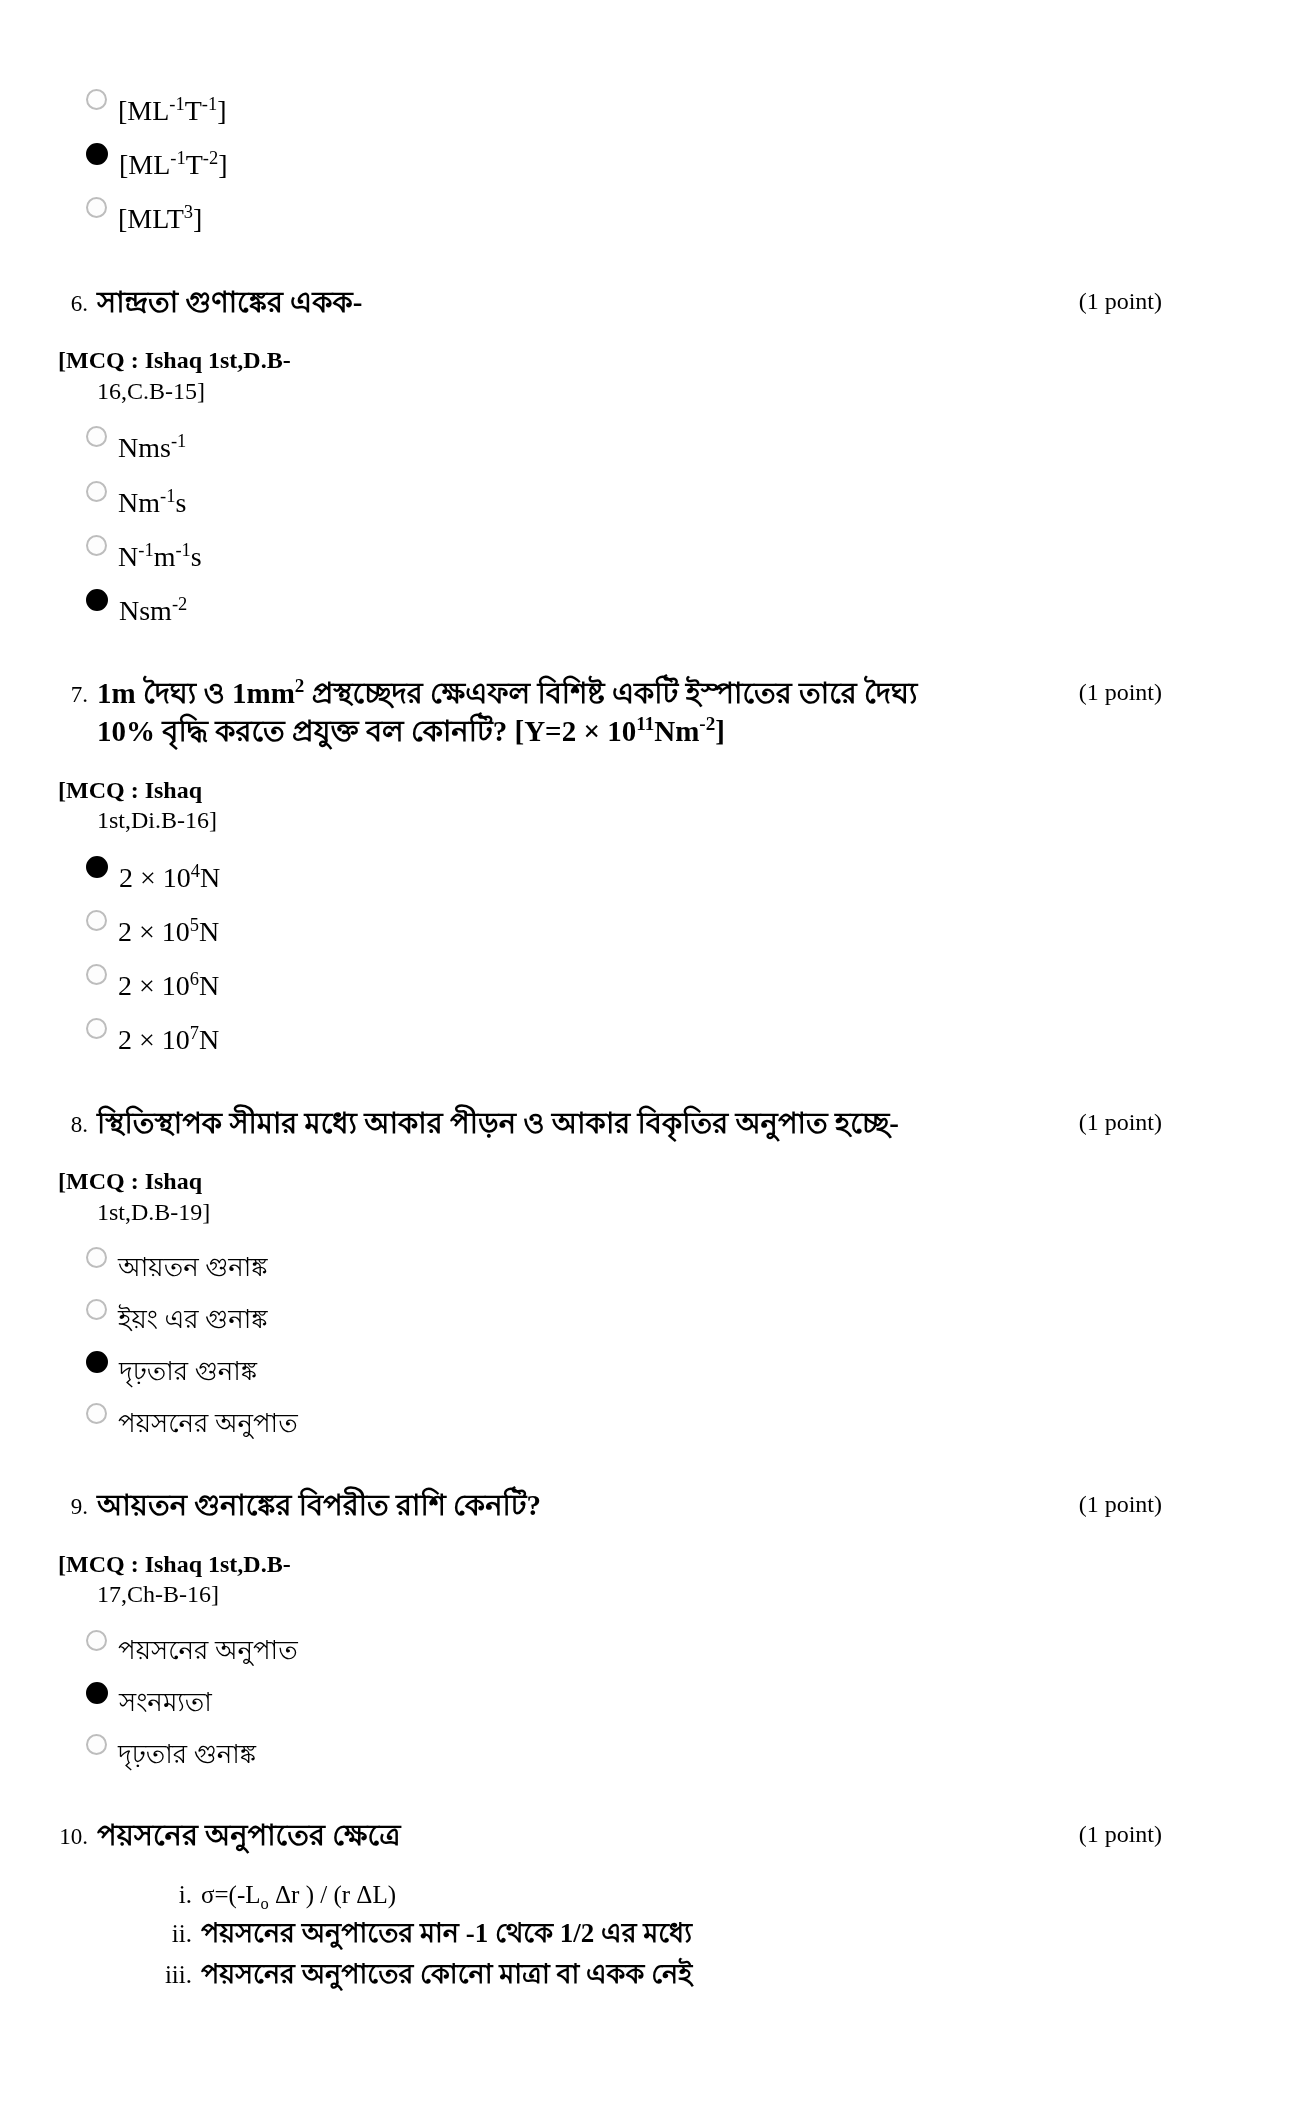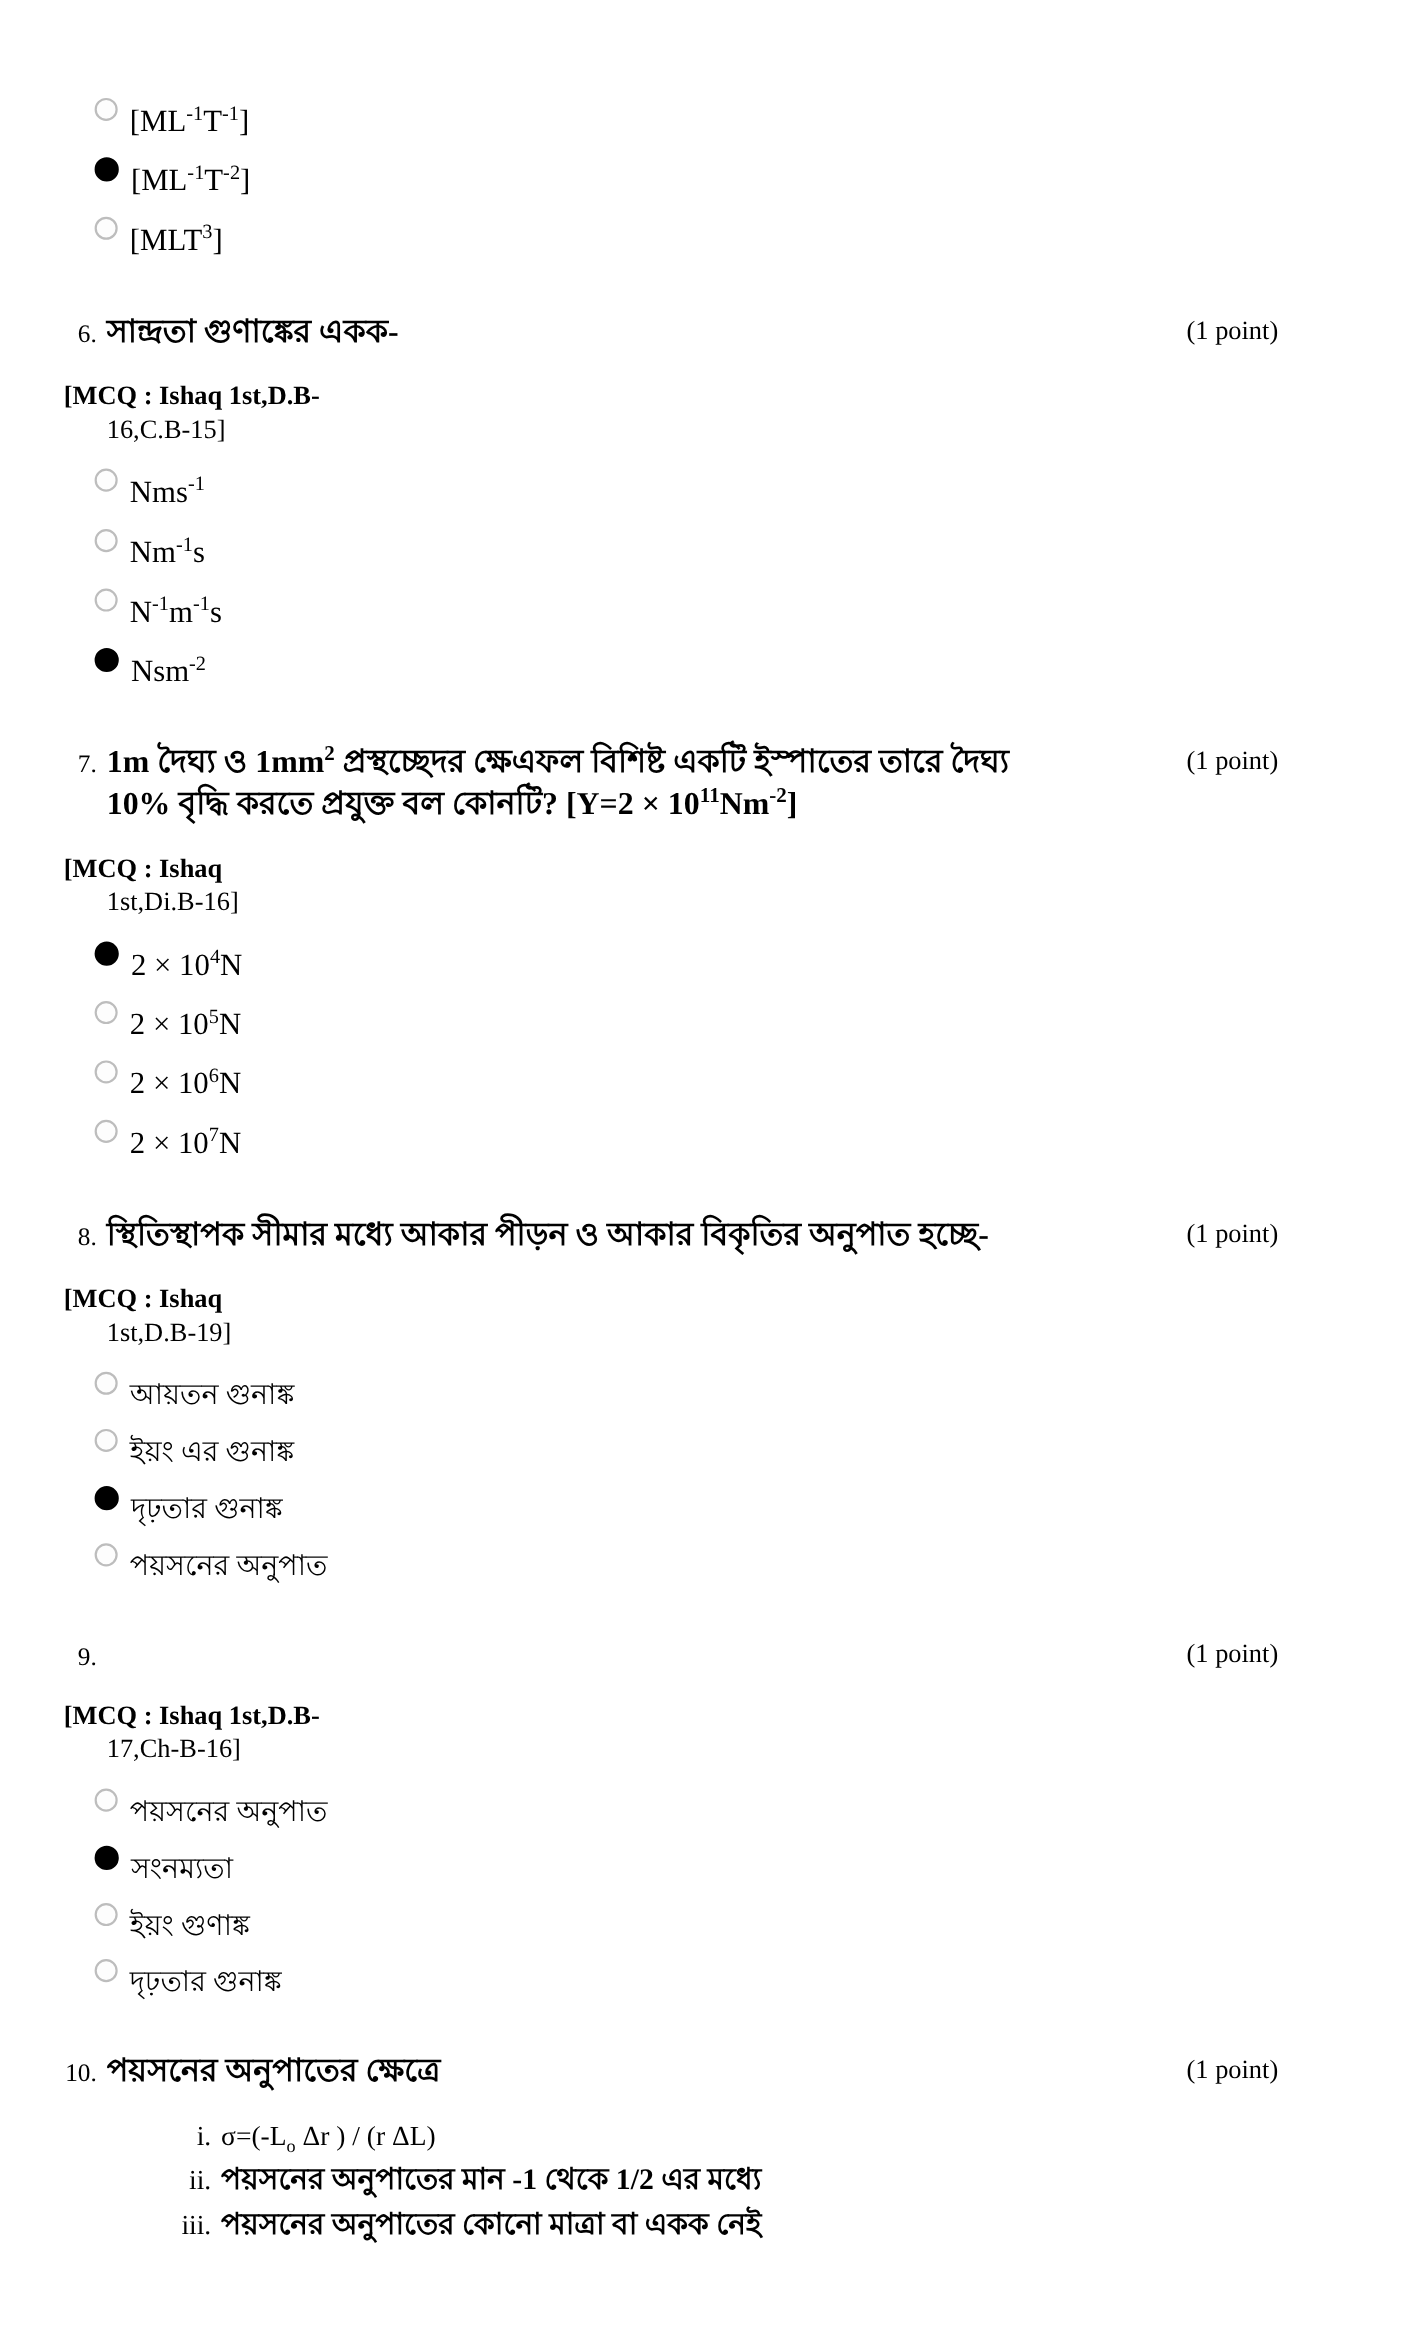--- a/index.html
+++ b/index.html
@@ -162,36 +162,33 @@
       <label class="option">
         <span class="radio"></span>
         <span class="opt-text bn">পয়সনের অনুপাত</span>
       </label>
     </div>
   </section>
 
   <section class="question">
     <div class="q-head">
       <span class="q-num">9.</span>
+      <h2 class="q-title">আয়তন গুনাঙ্কের বিপরীত রাশি কেনটি?</h2>
       <span class="points">(1 point)</span>
     </div>
     <div class="src1">[MCQ : Ishaq 1st,D.B-</div>
     <div class="src2">17,Ch-B-16]</div>
     <div class="options">
       <label class="option">
         <span class="radio"></span>
         <span class="opt-text bn">পয়সনের অনুপাত</span>
       </label>
       <label class="option">
         <span class="radio selected"></span>
         <span class="opt-text bn">সংনম্যতা</span>
-      </label>
-      <label class="option">
-        <span class="radio"></span>
-        <span class="opt-text bn">ইয়ং গুণাঙ্ক</span>
       </label>
       <label class="option">
         <span class="radio"></span>
         <span class="opt-text bn">দৃঢ়তার গুনাঙ্ক</span>
       </label>
     </div>
   </section>
 
   <section class="question">
     <div class="q-head">

